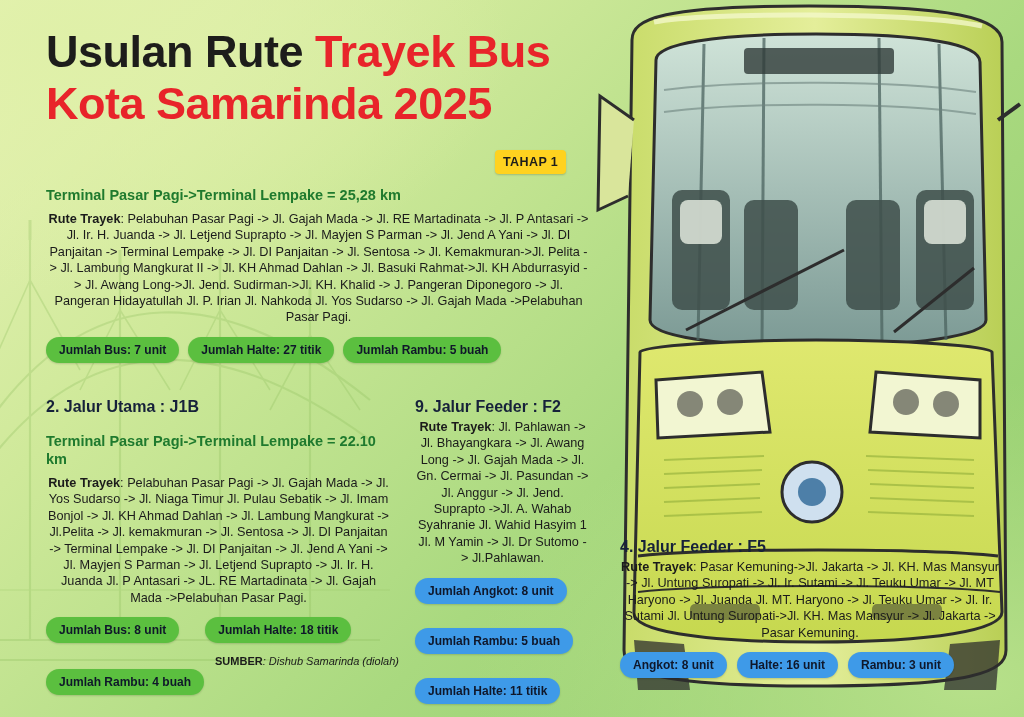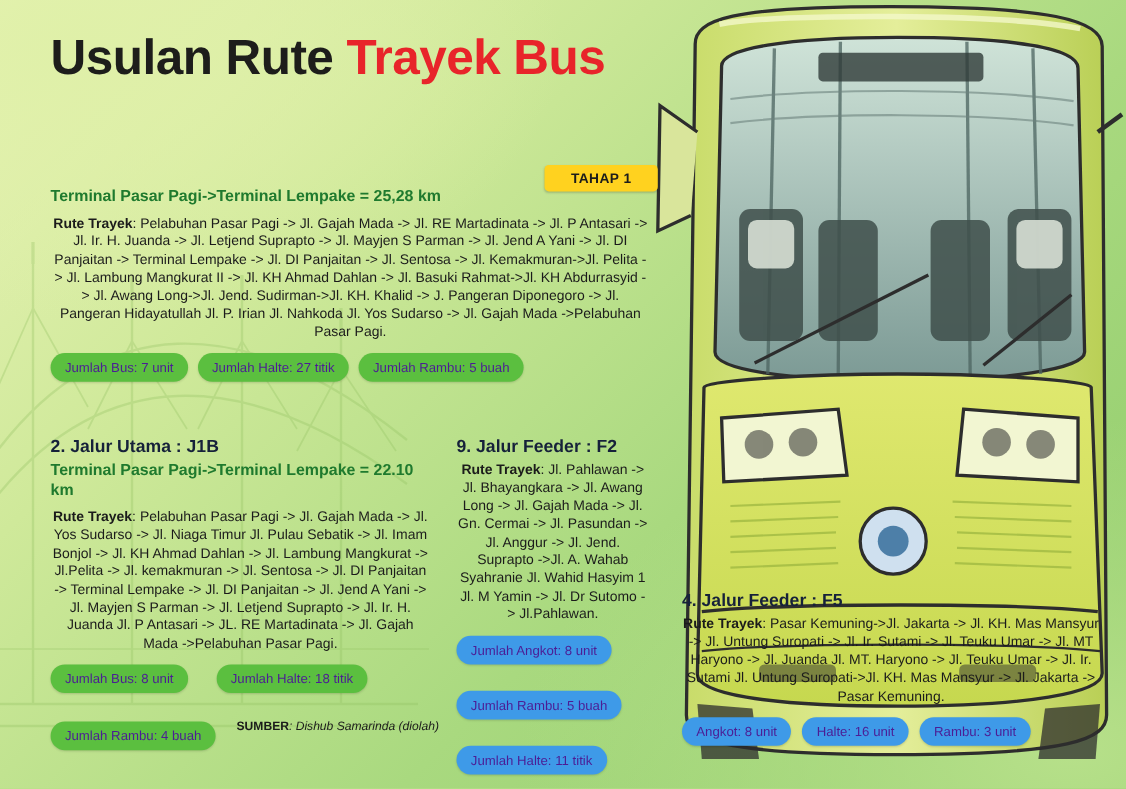--- a/index.html
+++ b/index.html
@@ -35,35 +35,35 @@
 
   
   .title-block { position: absolute; left: 46px; top: 26px; width: 600px; }
   .title-line { font-size: 45px; line-height: 52px; font-weight: bold; letter-spacing: -0.5px; }
   .t-dark { color: #1d1d1b; text-align: center; }
   .t-red  { color: #e8242a; }
   .tahap {
     position: absolute; left: 495px; top: 150px;
     background: #ffd21f; color: #1d1d1b;
     font-size: 12.5px; font-weight: bold; letter-spacing: .4px;
-    padding: 5px 24px; border-radius: 4px;
+    padding: 5px 8px; border-radius: 4px;
     box-shadow: 0 1px 2px rgba(0,0,0,.18);
   }
 
   
   .col { position: absolute; }
   .sec-title { font-size: 16px; font-weight: bold; color: #16213a; margin-bottom: 3px; }
-  .sec-sub { font-size: 14.5px; font-weight: bold; color: #1f7a2e; line-height: 18px; margin-bottom: 7px; }
+  .sec-sub { font-size: 14.5px; font-weight: bold; color: #1f7a2e; line-height: 18px; margin-bottom: 7px; margin-top: 16px; }
   .body-text { font-size: 12.7px; line-height: 16.4px; color: #1b1b1b; text-align: center; }
   .body-text b { font-weight: bold; }
 
   
   .pill-row { display: flex; flex-wrap: wrap; gap: 9px; margin-top: 11px; }
   .pill {
-    font-size: 12px; font-weight: normal; color: #4c1d95;
+    font-size: 12px; font-weight: bold; color: #0f172a;
     padding: 6px 13px; border-radius: 14px; white-space: nowrap;
     box-shadow: 0 1px 2px rgba(0,0,0,.15);
   }
   .pill.green { background: #5bbf3f; }
   .pill.blue  { background: #3e9ae8; }
 
   .source {
     font-size: 11px; color: #1b1b1b; font-style: italic;
   }
   .source b { font-style: normal; font-weight: bold; }
@@ -194,20 +194,21 @@
 
       <path d="M40 640 L44 690 L96 690 L90 644" fill="#2d2d2d" opacity=".75"></path>
       <path d="M356 644 L350 690 L402 690 L406 640" fill="#2d2d2d" opacity=".75"></path>
     </svg>
   </div>
 
   <div class="title-block">
     <div class="title-line">
       <span class="t-dark">Usulan Rute </span><span class="t-red">Trayek Bus</span>
     </div>
+    <div class="title-line t-red">Kota Samarinda 2025</div>
   </div>
   <div class="tahap">TAHAP 1</div>
 
   <div class="col" id="sec1">
     <div class="sec-sub">Terminal Pasar Pagi-&gt;Terminal Lempake = 25,28 km</div>
     <div class="body-text">
       <b>Rute Trayek</b><span>: Pelabuhan Pasar Pagi -&gt; Jl. Gajah Mada -&gt; Jl. RE Martadinata -&gt; Jl. P Antasari -&gt; Jl. Ir. H. Juanda -&gt; Jl. Letjend Suprapto -&gt; Jl. Mayjen S Parman -&gt; Jl. Jend A Yani -&gt; Jl. DI Panjaitan -&gt; Terminal Lempake -&gt; Jl. DI Panjaitan -&gt; Jl. Sentosa -&gt; Jl. Kemakmuran-&gt;Jl. Pelita -&gt; Jl. Lambung Mangkurat II -&gt; Jl. KH Ahmad Dahlan -&gt; Jl. Basuki Rahmat-&gt;Jl. KH Abdurrasyid -&gt; Jl. Awang Long-&gt;Jl. Jend. Sudirman-&gt;Jl. KH. Khalid -&gt; J. Pangeran Diponegoro -&gt; Jl. Pangeran Hidayatullah Jl. P. Irian Jl. Nahkoda Jl. Yos Sudarso -&gt; Jl. Gajah Mada -&gt;Pelabuhan Pasar Pagi.</span>
     </div>
     <div class="pill-row">
       <span class="pill green">Jumlah Bus: 7 unit</span>

